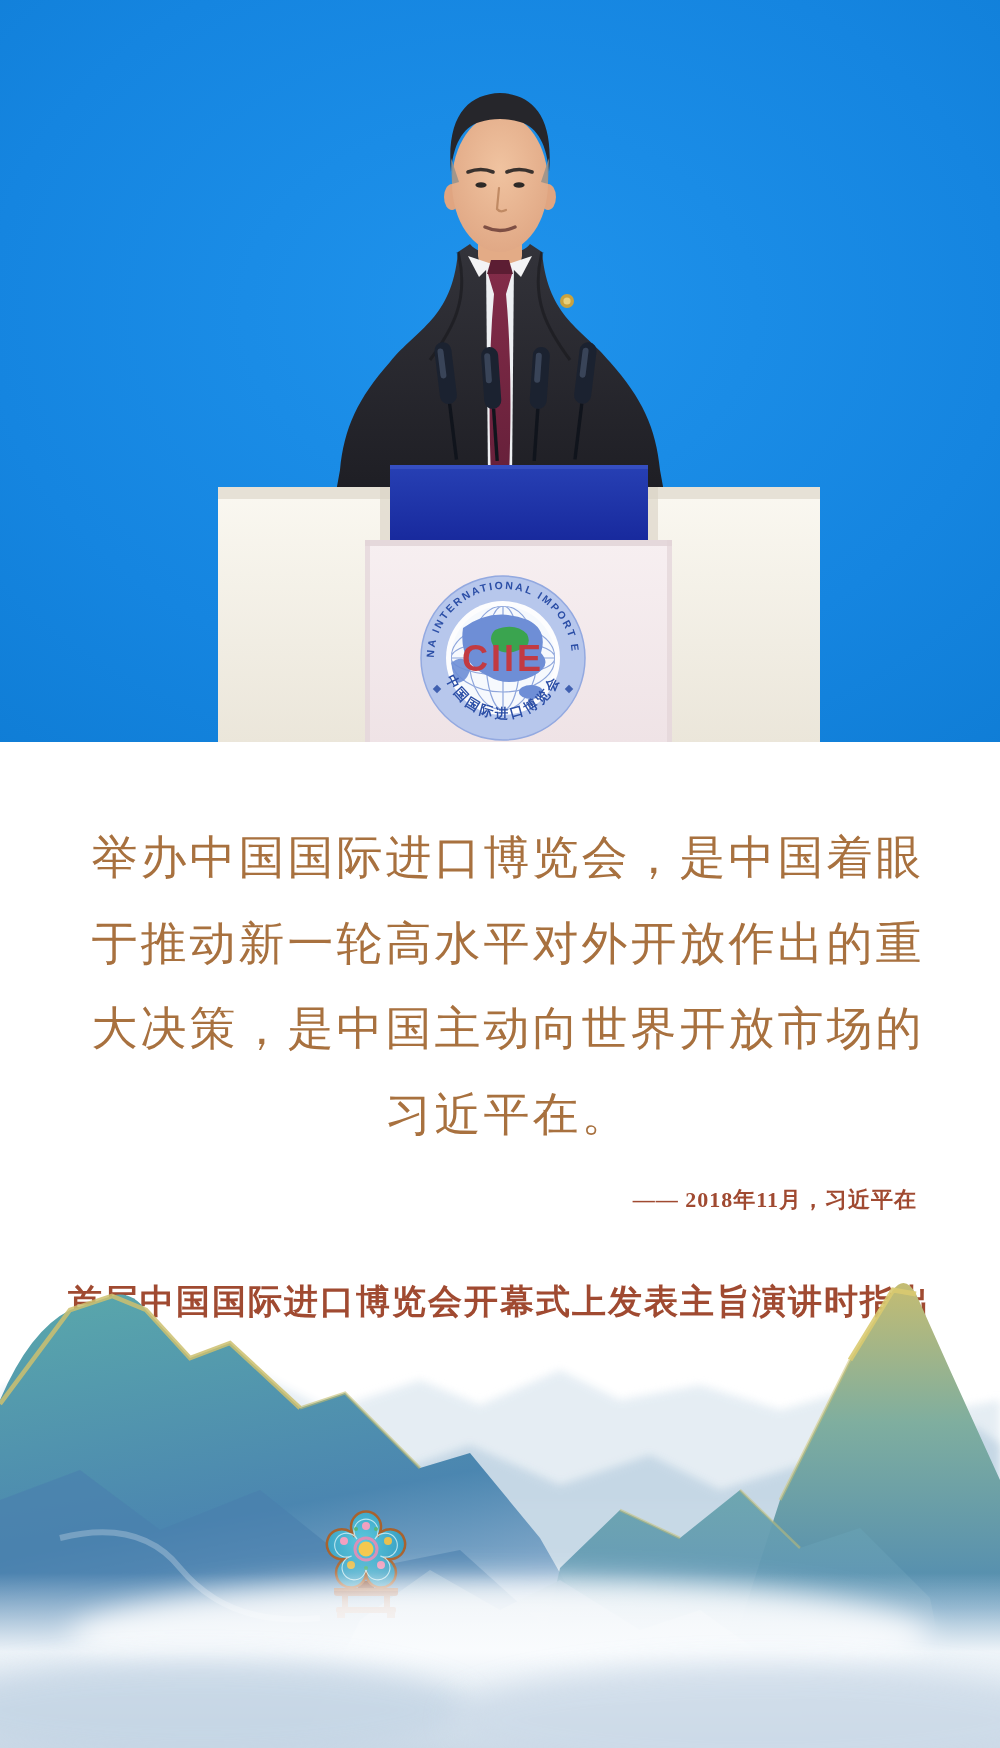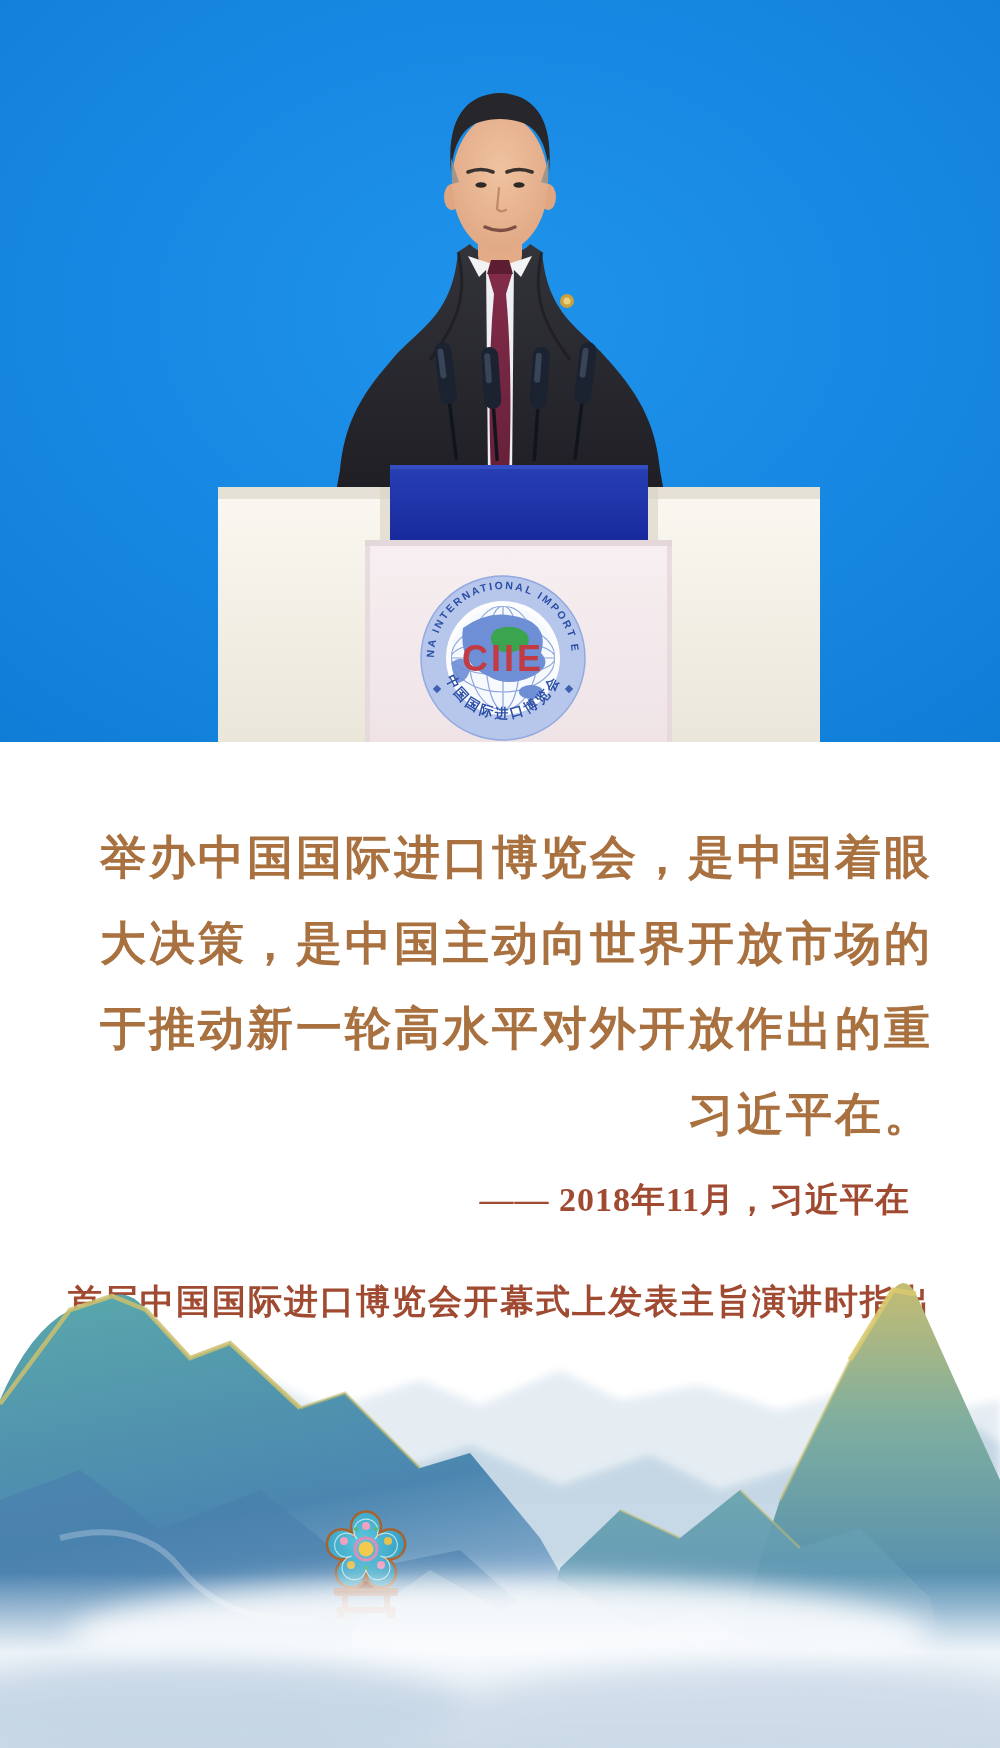--- a/index.html
+++ b/index.html
@@ -6,26 +6,26 @@
   .poster{
     position:relative;width:1000px;height:1748px;margin:0 auto;
     background:#ffffff;overflow:hidden;
     font-family:"Liberation Serif","DejaVu Serif",serif;
   }
   .abs{position:absolute;}
   .photo-section{left:0;top:0;width:1000px;height:742px;}
   .photo-section svg{display:block;}
   .quote-block{
     left:83px;top:815px;width:850px;
-    color:#a8713f;font-size:46px;font-weight:700;
-    letter-spacing:3px;line-height:85.5px;text-align:right;
+    color:#a8713f;font-size:46px;font-weight:400;
+    letter-spacing:3px;line-height:85.5px;text-align:center;
   }
   .attrib-1{
-    right:90px;top:1180px;
-    color:#a04a31;font-size:34px;font-weight:700;
+    right:83px;top:1180px;
+    color:#a04a31;font-size:22px;font-weight:700;
     letter-spacing:1px;line-height:40px;text-align:right;
   }
   .attrib-2{
     left:0;top:1282px;width:1000px;
     color:#a04a31;font-size:34px;font-weight:700;
     letter-spacing:2px;line-height:40px;text-align:center;
   }
   .mountains{left:0;top:1238px;width:1000px;height:510px;}
 </style>
 </head>
@@ -181,22 +181,22 @@
           <textPath href="#arcBottom" startOffset="50%" text-anchor="middle">中国国际进口博览会</textPath>
         </text>
         <rect x="-69" y="28" width="6" height="6" transform="rotate(45 -66 31)" fill="#2b4ea6" opacity="0.85"></rect>
         <rect x="63" y="28" width="6" height="6" transform="rotate(45 66 31)" fill="#2b4ea6" opacity="0.85"></rect>
       </g>
     </svg>
   </div>
 
   <div class="abs quote-block">
     <div>举办中国国际进口博览会，是中国着眼</div>
+    <div>于推动新一轮高水平对外开放作出的重</div>
     <div>大决策，是中国主动向世界开放市场的</div>
-    <div>于推动新一轮高水平对外开放作出的重</div>
     <div>习近平在。</div>
   </div>
 
   <div class="abs attrib-1">—— 2018年11月，习近平在</div>
   <div class="abs attrib-2">首届中国国际进口博览会开幕式上发表主旨演讲时指出</div>
 
   <div class="abs mountains">
     <svg width="1000" height="510" viewBox="0 0 1000 510">
       <defs>
         <linearGradient id="gLeft" x1="0" y1="0" x2="0.25" y2="1">

